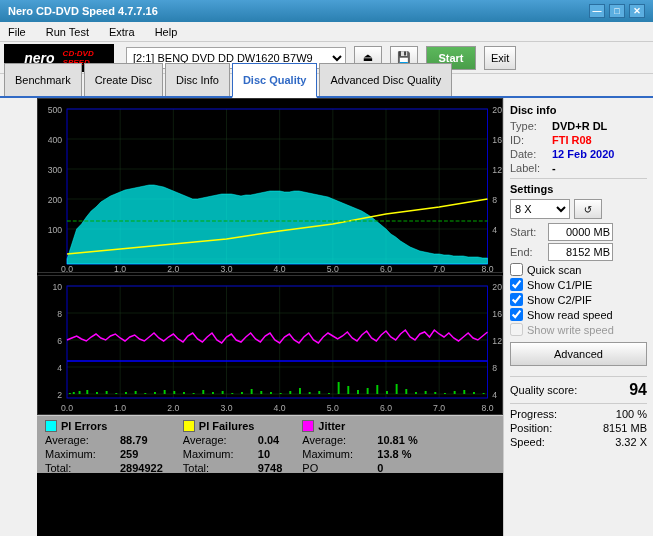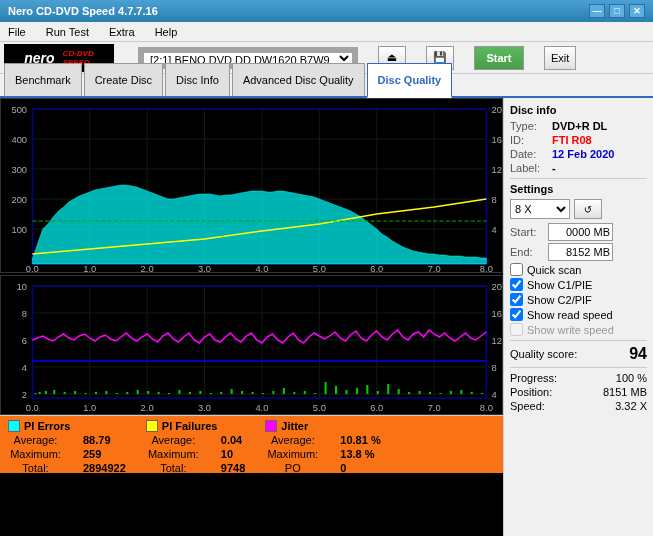--- a/index.html
+++ b/index.html
@@ -41,36 +41,36 @@
     .menu-item { font-size: 11px; cursor: pointer; padding: 2px 4px; }
 
     
     .toolbar {
       background: #f0f0f0;
       height: 32px;
       display: flex;
       align-items: center;
       padding: 0 4px;
       border-bottom: 1px solid #ccc;
-      gap: 20px;
+      gap: 8px;
     }
     .nero-logo {
       width: 110px; height: 28px;
       background: black;
       color: white;
       display: flex; align-items: center; justify-content: center;
       font-size: 13px; font-weight: bold; font-style: italic;
       margin-right: 4px;
     }
     .nero-logo span { color: #cc0000; }
     .drive-select {
       flex: 1; max-width: 220px;
       height: 22px;
       background: white;
-      border: 6px solid #a3a3a3;
+      border: 1px solid #a3a3a3;
       font-size: 11px;
       padding: 0 2px;
     }
     .toolbar-btn {
       height: 24px; min-width: 28px;
       background: linear-gradient(to bottom, #fff, #e0e0e0);
       border: 1px solid #999;
       font-size: 11px;
       cursor: pointer;
       display: flex; align-items: center; justify-content: center;
@@ -132,28 +132,27 @@
     .chart-bottom {
       flex: 0 0 140px;
       position: relative;
       background: black;
       border: 1px solid #333;
       overflow: hidden;
     }
 
     
     .legend-bar {
-      background: #f97316;
+      background: #a3a3a3;
       height: 58px;
       padding: 4px 8px;
       display: flex;
       gap: 20px;
       border-top: 1px solid #ccc;
       font-size: 11px;
-      text-align: center;
     }
     .legend-group { display: flex; flex-direction: column; gap: 2px; }
     .legend-title { display: flex; align-items: center; gap: 4px; font-weight: bold; }
     .legend-color-box { width: 12px; height: 12px; border: 1px solid #666; }
     .legend-row { display: flex; gap: 20px; }
     .legend-label { width: 55px; }
     .legend-value { font-weight: bold; }
 
     
     .right-panel {
@@ -244,27 +243,27 @@
   <div class="toolbar-btn">⏏</div>
   <div class="toolbar-btn">💾</div>
   <div class="toolbar-btn primary">Start</div>
   <div class="toolbar-btn">Exit</div>
 </div>
 
 <div class="tabs">
   <div class="tab">Benchmark</div>
   <div class="tab">Create Disc</div>
   <div class="tab">Disc Info</div>
+  <div class="tab active">Disc Quality</div>
   <div class="tab">Advanced Disc Quality</div>
-  <div class="tab active">Disc Quality</div>
 </div>
 
 <div class="main-content">
 
-  <div style="flex:1; display:flex; flex-direction:column; background:#000;">
+  <div style="flex:1; display:flex; flex-direction:column; background:#000;margin-left:37px;">
 
     <div class="chart-top">
       <svg width="100%" height="175" viewBox="0 0 480 175" preserveAspectRatio="none">
 
         <rect width="480" height="175" fill="#000"></rect>
 
         <line x1="30" y1="10" x2="465" y2="10" stroke="#1a3a1a" stroke-width="0.5"></line>
         <line x1="30" y1="40" x2="465" y2="40" stroke="#1a3a1a" stroke-width="0.5"></line>
         <line x1="30" y1="70" x2="465" y2="70" stroke="#1a3a1a" stroke-width="0.5"></line>
         <line x1="30" y1="100" x2="465" y2="100" stroke="#1a3a1a" stroke-width="0.5"></line>
@@ -525,20 +524,21 @@
     </div>
     <div class="checkbox-row">
       <input type="checkbox" id="readspeed" checked="" style="">
       <label for="readspeed">Show read speed</label>
     </div>
     <div class="checkbox-row">
       <input type="checkbox" id="writespeed" disabled="" style="">
       <label for="writespeed" style="color:#999;">Show write speed</label>
     </div>
 
+    <button class="advanced-btn">Advanced</button>
 
     <div class="divider"></div>
 
     <div class="quality-score-row">
       <span>Quality score:</span>
       <span class="quality-score-val">94</span>
     </div>
 
     <div class="divider"></div>
 

